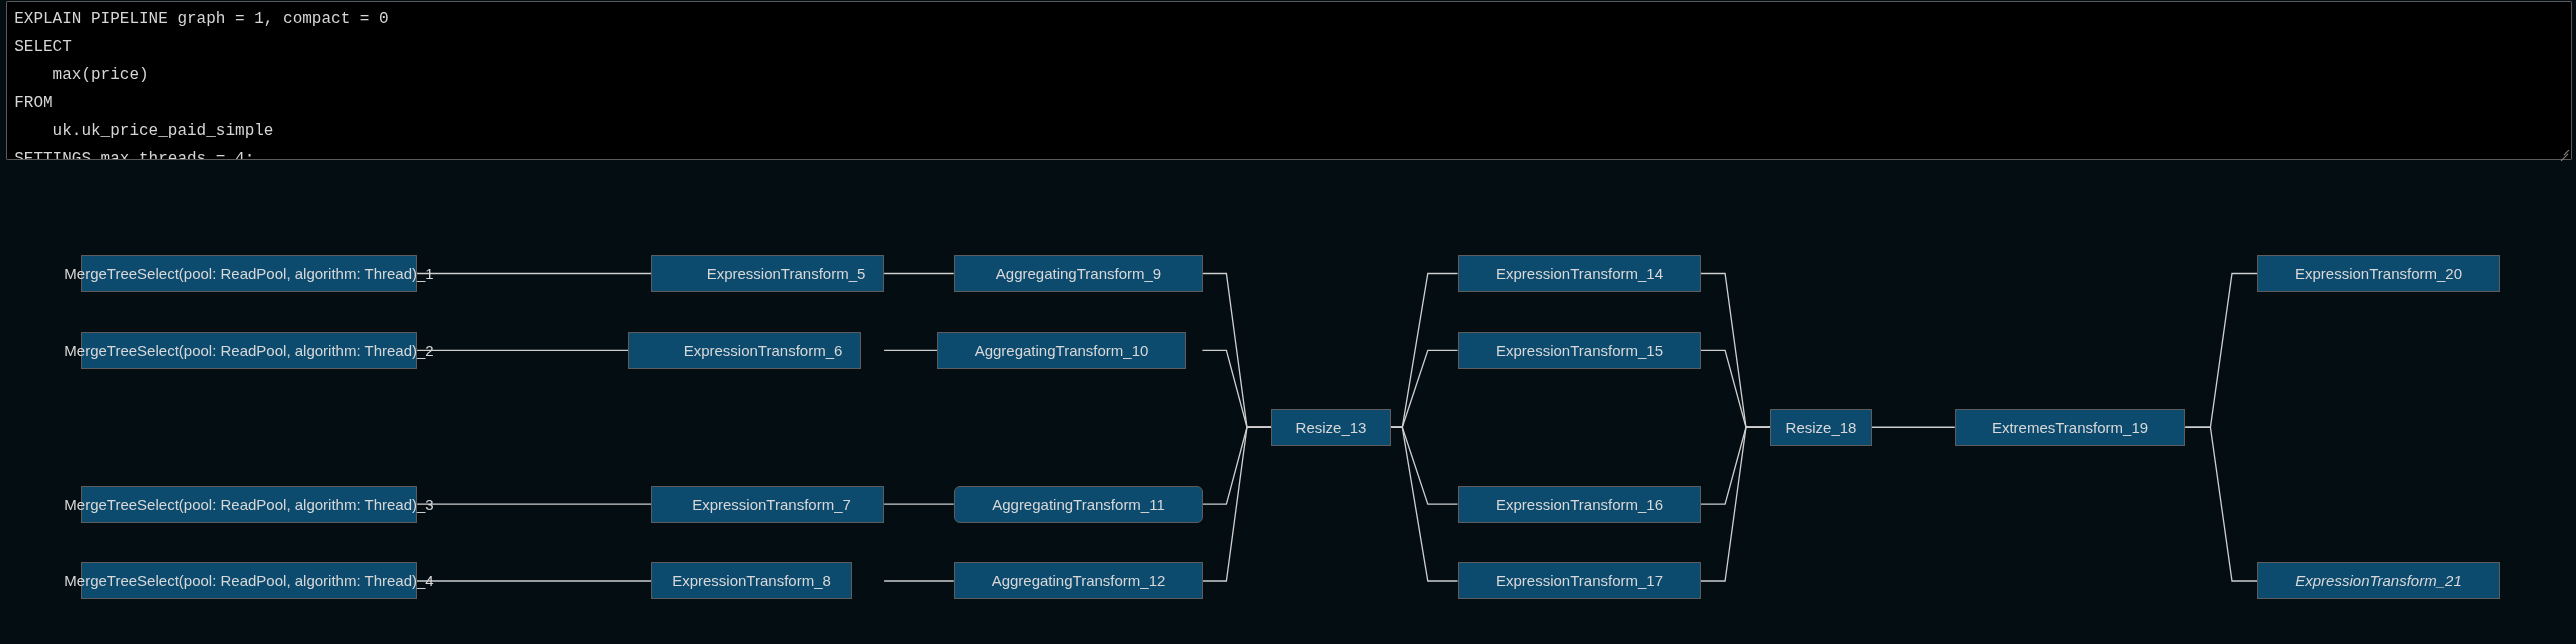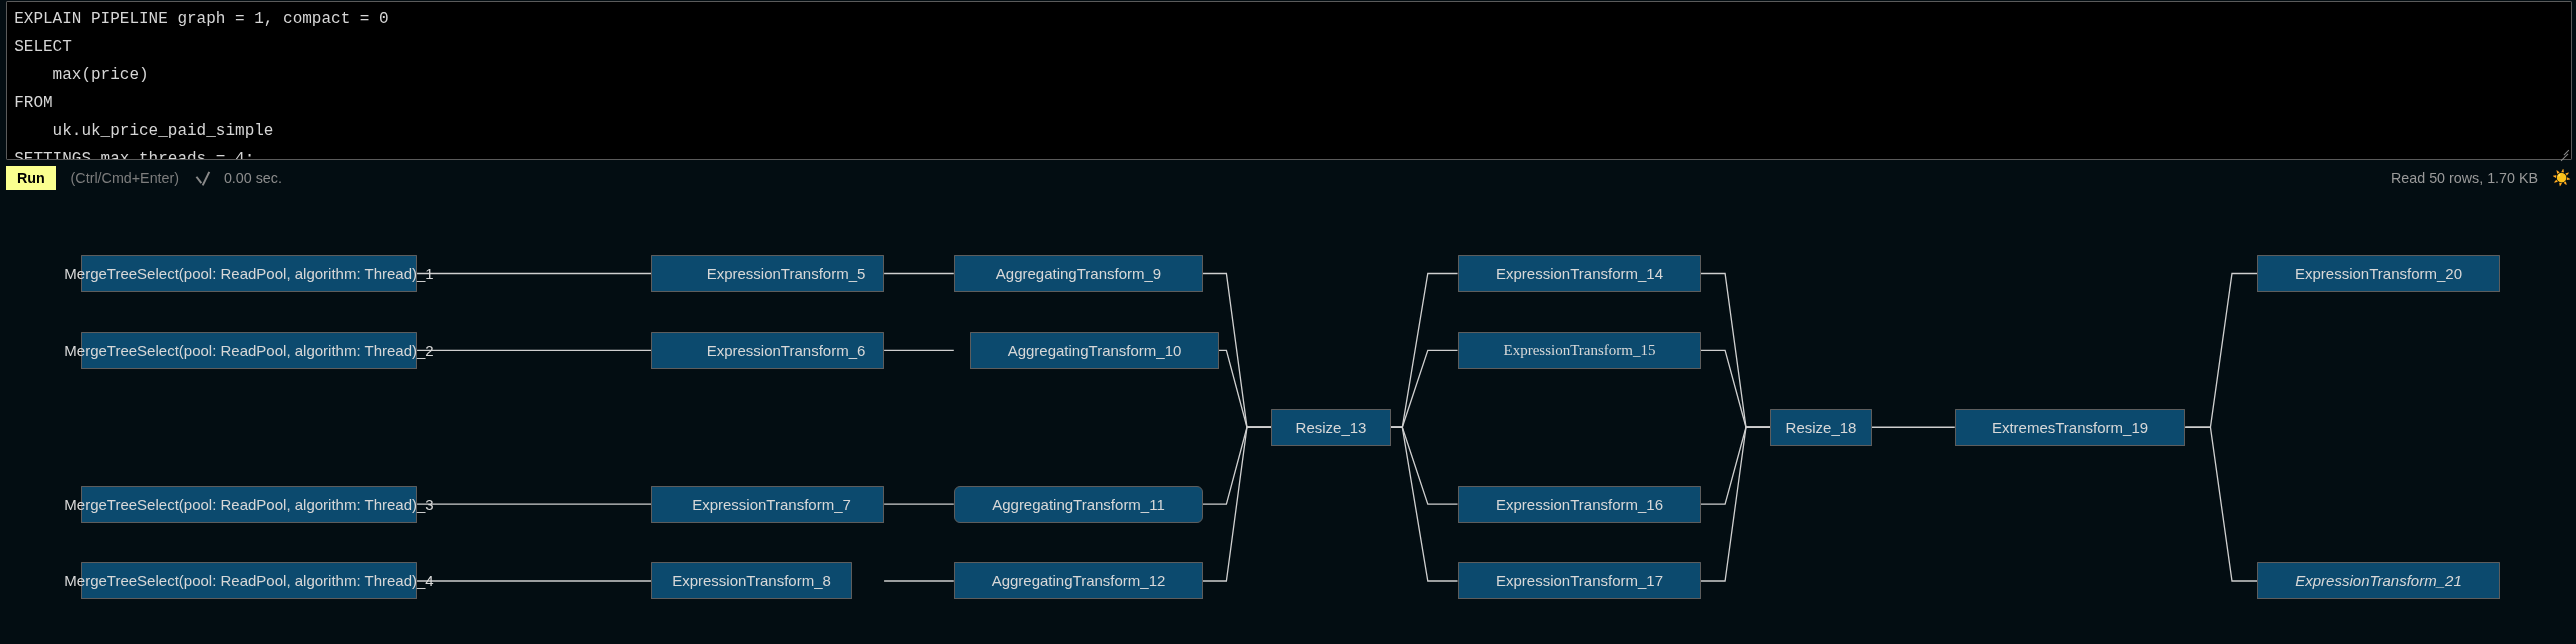--- a/index.html
+++ b/index.html
@@ -182,29 +182,20 @@
     max(price)
 FROM
     uk.uk_price_paid_simple
 SETTINGS max_threads = 4;</textarea>
     <div class="resize-grip">
       <span></span>
         <span></span>
     </div>
   </div>
 
-  <div class="toolbar">
-    <button class="run-button">Run</button>
-    <span class="hint">(Ctrl/Cmd+Enter)</span>
-    <span class="check-icon"></span>
-    <span class="elapsed">0.00 sec.</span>
-    <span class="toolbar-spacer"></span>
-    <span class="read-stats">Read 50 rows, 1.70 KB</span>
-    <span class="theme-toggle">☀️</span>
-  </div>
 
   <div class="graph">
     <svg class="graph-svg" id="graph-edges" viewBox="0 0 4694 814" preserveAspectRatio="none">
         <path d="M760,137.5 L1187,137.5" class="edge"></path>
         <path d="M760,277.5 L1187,277.5" class="edge"></path>
         <path d="M760,557.5 L1187,557.5" class="edge"></path>
         <path d="M760,697.5 L1187,697.5" class="edge"></path>
         <path d="M1611,137.5 L1738,137.5" class="edge"></path>
         <path d="M1611,277.5 L1738,277.5" class="edge"></path>
         <path d="M1611,557.5 L1738,557.5" class="edge"></path>
@@ -234,48 +225,48 @@
         </div>
         <div class="node" style="left: 81px; top: 288px; width: 336px; height: 37px;">
           <span>MergeTreeSelect(pool: ReadPool, algorithm: Thread)_3</span>
         </div>
         <div class="node" style="left: 81px; top: 364px; width: 336px; height: 37px;">
           <span>MergeTreeSelect(pool: ReadPool, algorithm: Thread)_4</span>
         </div>
         <div class="node" style="left: 651px; top: 57px; width: 233px; height: 37px; padding-left: 37px;">
           <span>ExpressionTransform_5</span>
         </div>
-        <div class="node" style="left: 651px; top: 134px; width: 233px; height: 37px; padding-left: 37px;">
+        <div class="node" style="left: 628px; top: 134px; width: 233px; height: 37px; padding-left: 37px;">
           <span>ExpressionTransform_6</span>
         </div>
         <div class="node" style="left: 651px; top: 288px; width: 233px; height: 37px; padding-left: 8px;">
           <span>ExpressionTransform_7</span>
         </div>
         <div class="node" style="left: 651px; top: 364px; width: 201px; height: 37px;">
           <span>ExpressionTransform_8</span>
         </div>
         <div class="node" style="left: 954px; top: 57px; width: 249px; height: 37px;">
           <span>AggregatingTransform_9</span>
         </div>
-        <div class="node" style="left: 970px; top: 134px; width: 249px; height: 37px;">
+        <div class="node" style="left: 937px; top: 134px; width: 249px; height: 37px;">
           <span>AggregatingTransform_10</span>
         </div>
         <div class="node" style="left: 954px; top: 288px; width: 249px; height: 37px; border-radius: 6px;">
           <span>AggregatingTransform_11</span>
         </div>
         <div class="node" style="left: 954px; top: 364px; width: 249px; height: 37px;">
           <span>AggregatingTransform_12</span>
         </div>
         <div class="node" style="left: 1271px; top: 211px; width: 120px; height: 37px;">
           <span>Resize_13</span>
         </div>
         <div class="node" style="left: 1458px; top: 57px; width: 243px; height: 37px;">
           <span>ExpressionTransform_14</span>
         </div>
-        <div class="node" style="left: 1458px; top: 134px; width: 243px; height: 37px; font-family: Liberation Serif, serif;">
+        <div class="node" style="left: 1458px; top: 134px; width: 243px; height: 37px;">
           <span>ExpressionTransform_15</span>
         </div>
         <div class="node" style="left: 1458px; top: 288px; width: 243px; height: 37px; text-align: right;">
           <span>ExpressionTransform_16</span>
         </div>
         <div class="node" style="left: 1458px; top: 364px; width: 243px; height: 37px;">
           <span>ExpressionTransform_17</span>
         </div>
         <div class="node" style="left: 1770px; top: 211px; width: 102px; height: 37px;">
           <span>Resize_18</span>

